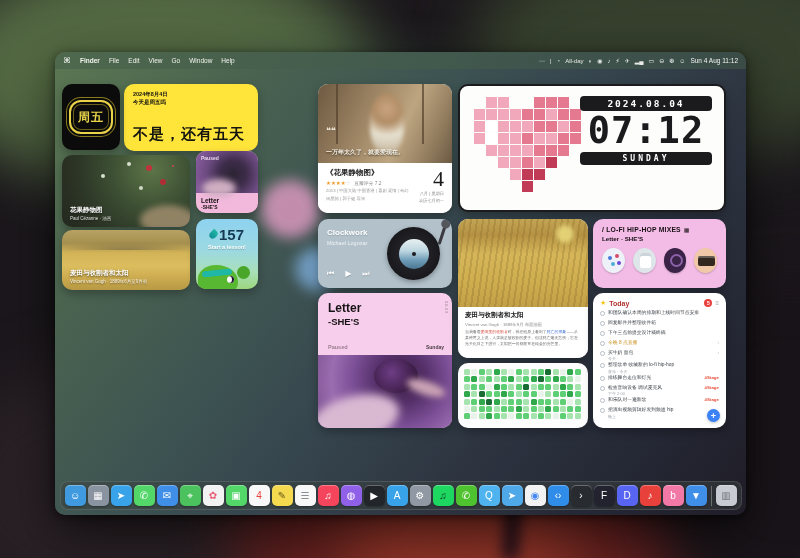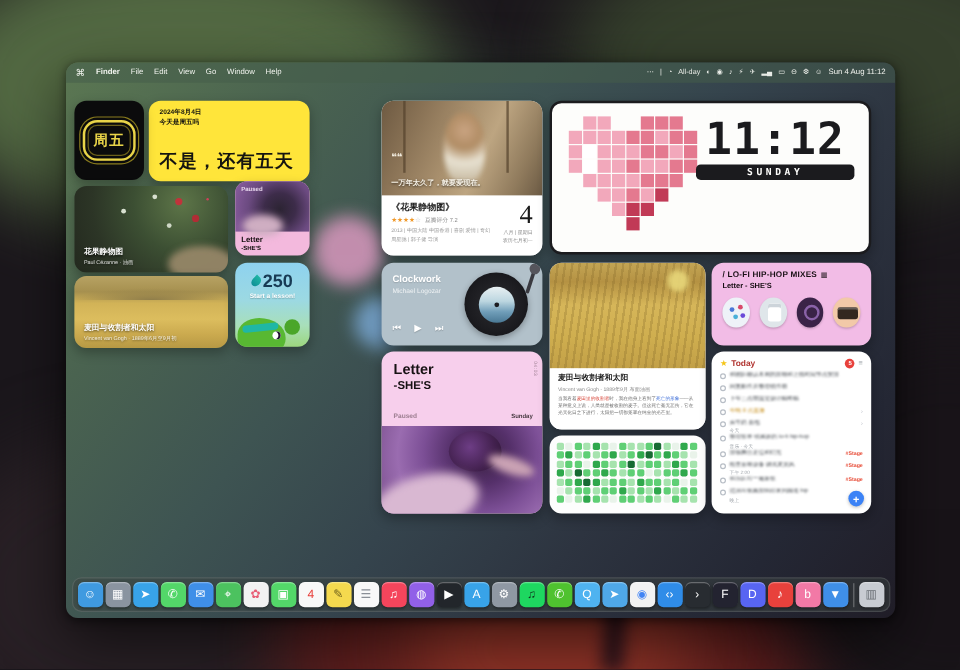--- a/index.html
+++ b/index.html
@@ -326,21 +326,21 @@
       <div class="ls-paused">Paused</div>
       <div class="ls-meta">
         <div class="ls-title">Letter</div>
         <div class="ls-artist">-SHE'S</div>
       </div>
     </div>
 
     <div class="widget w-duo">
       <div class="duo-row">
         <span class="duo-flame"></span>
-        <span class="duo-num">250</span>
+        <span class="duo-num">157</span>
       </div>
       <div class="duo-cta">Start a lesson!</div>
       <div class="duo-char"></div>
       <div class="duo-arm"></div>
     </div>
 
     <div class="widget w-movie">
       <div class="movie-img">
         <div class="pole" style="left:18px"></div>
         <div class="pole" style="left:104px"></div>
@@ -433,21 +433,22 @@
           <div class="heart-cell"></div>
           <div class="heart-cell"></div>
           <div class="heart-cell"></div>
           <div class="heart-cell" style="background: rgb(193, 58, 86);"></div>
           <div class="heart-cell"></div>
           <div class="heart-cell"></div>
           <div class="heart-cell"></div>
           <div class="heart-cell"></div>
         </div>
       <div class="pixel-right">
-        <div class="pixel-time">11:12</div>
+        <div class="pixel-bar">2024.08.04</div>
+        <div class="pixel-time">07:12</div>
         <div class="pixel-bar pixel-sun">SUNDAY</div>
       </div>
     </div>
 
     <div class="widget w-clockwork">
       <div class="cw-title">Clockwork</div>
       <div class="cw-artist">Michael Logozar</div>
       <div class="cw-controls">
         <span class="cw-btn">⏮</span>
         <span class="cw-btn">▶</span>

